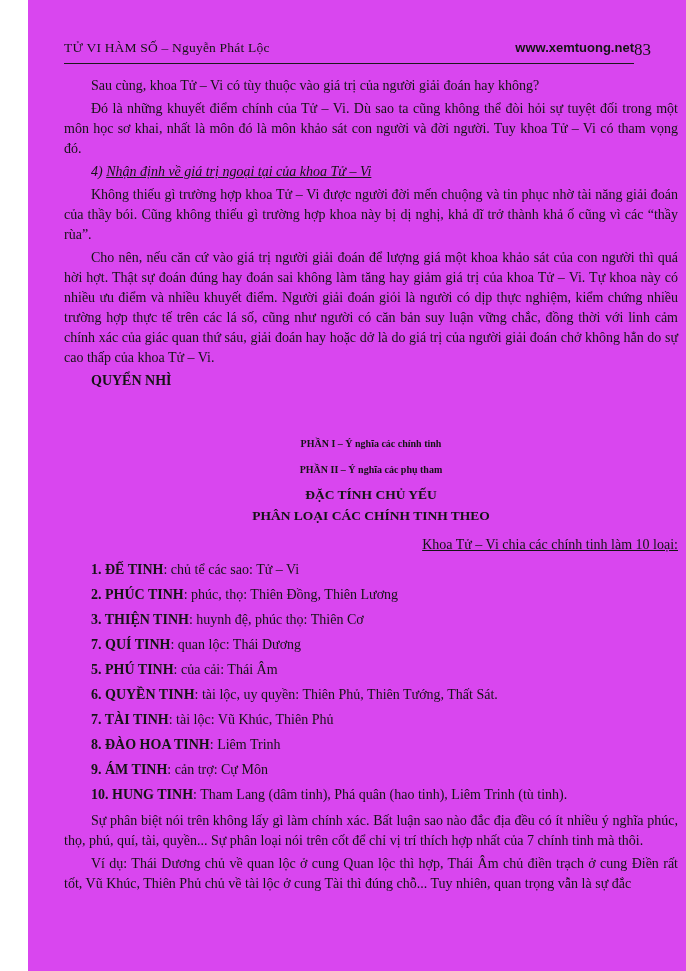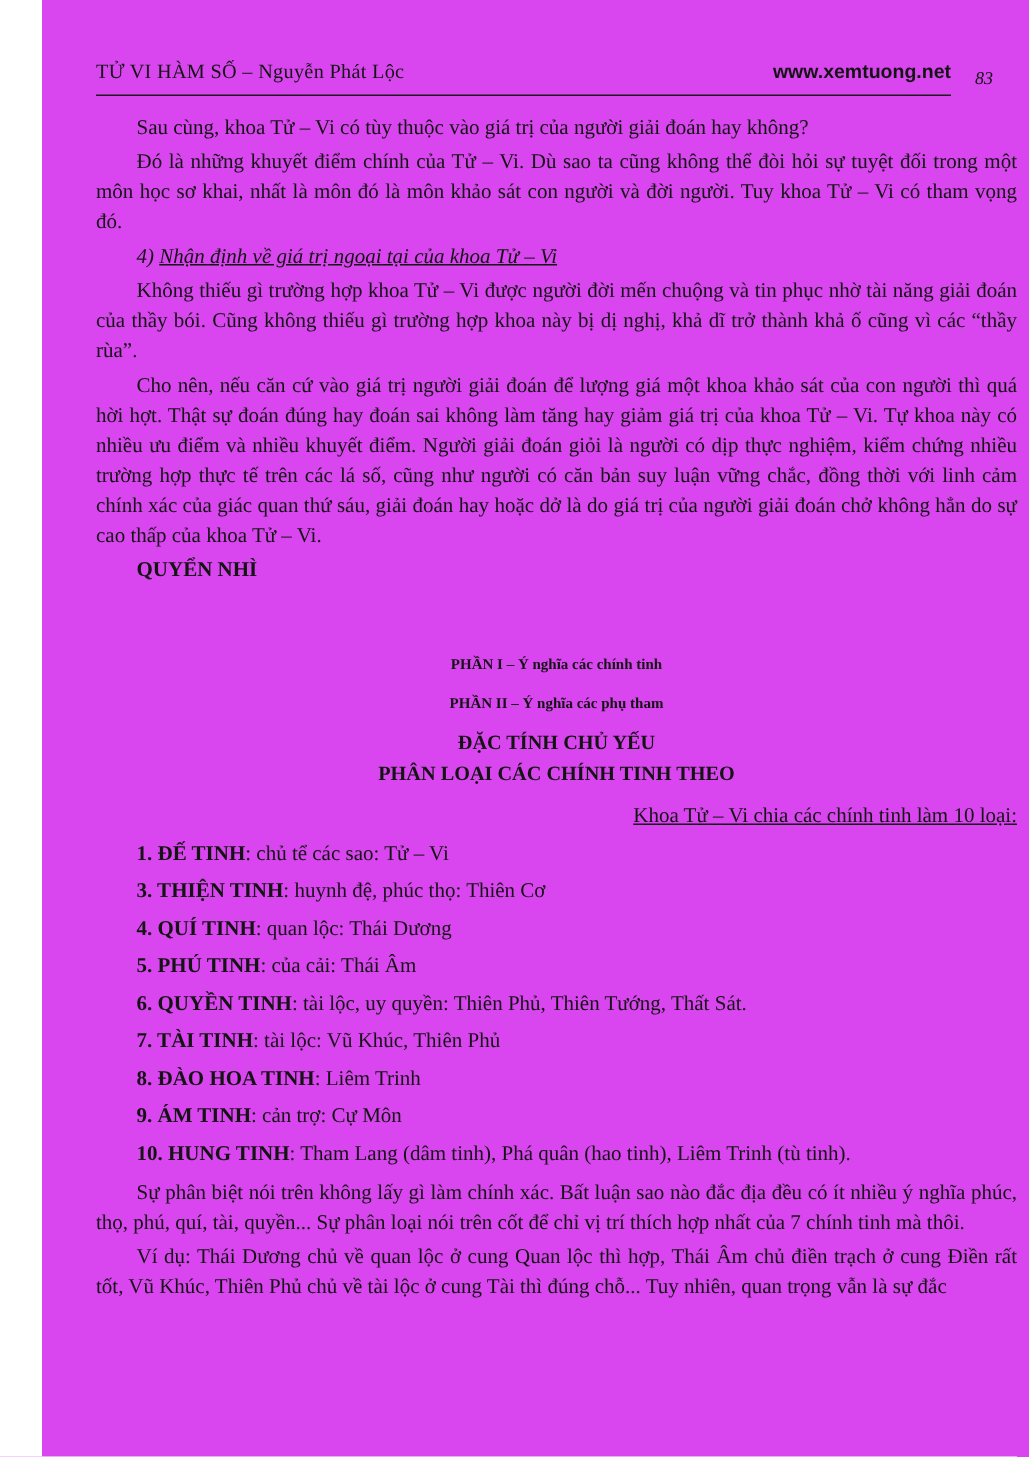--- a/index.html
+++ b/index.html
@@ -38,23 +38,22 @@
     white-space: nowrap;
   }
   .header-url {
     font-family: "Liberation Sans", "DejaVu Sans", sans-serif;
     font-weight: bold;
     font-size: 13px;
     white-space: nowrap;
   }
   .page-number {
     width: 44px;
-    text-align: center;
-    font-style: italic;
-    font-size: 12px;
+    text-align: left;
+    font-size: 17px;
     padding-bottom: 4px;
   }
   
   .content {
     margin-top: 12px;
   }
   p.para {
     margin: 3px 0 0 0;
     font-size: 14px;
     line-height: 20px;
@@ -146,22 +145,23 @@
 
     <p class="h-part h-part-first">PHẦN I – Ý nghĩa các chính tinh</p>
     <p class="h-part">PHẦN II – Ý nghĩa các phụ tham</p>
 
     <p class="h-sub">ĐẶC TÍNH CHỦ YẾU</p>
     <p class="h-sub">PHÂN LOẠI CÁC CHÍNH TINH THEO</p>
 
     <p class="intro-line">Khoa Tử – Vi chia các chính tinh làm 10 loại:</p>
 
     <p class="list-item"><span class="label">1. ĐẾ TINH</span><span>: chủ tể các sao: Tử – Vi</span></p>
+    <p class="list-item"><span class="label">2. PHÚC TINH</span><span>: phúc, thọ: Thiên Đồng, Thiên Lương</span></p>
     <p class="list-item"><span class="label">3. THIỆN TINH</span><span>: huynh đệ, phúc thọ: Thiên Cơ</span></p>
-    <p class="list-item"><span class="label">4. QUÍ TINH</span><span>: quan lộc: Thái Dương</span></p>
+    <p class="list-item"><span class="label">7. QUÍ TINH</span><span>: quan lộc: Thái Dương</span></p>
     <p class="list-item"><span class="label">5. PHÚ TINH</span><span>: của cải: Thái Âm</span></p>
     <p class="list-item"><span class="label">6. QUYỀN TINH</span><span>: tài lộc, uy quyền: Thiên Phủ, Thiên Tướng, Thất Sát.</span></p>
     <p class="list-item"><span class="label">7. TÀI TINH</span><span>: tài lộc: Vũ Khúc, Thiên Phủ</span></p>
     <p class="list-item"><span class="label">8. ĐÀO HOA TINH</span><span>: Liêm Trinh</span></p>
     <p class="list-item"><span class="label">9. ÁM TINH</span><span>: cản trợ: Cự Môn</span></p>
     <p class="list-item"><span class="label">10. HUNG TINH</span><span>: Tham Lang (dâm tinh), Phá quân (hao tinh), Liêm Trinh (tù tinh).</span></p>
 
     <p class="para para-after-list">Sự phân biệt nói trên không lấy gì làm chính xác. Bất luận sao nào đắc địa đều có ít nhiều ý nghĩa phúc, thọ, phú, quí, tài, quyền... Sự phân loại nói trên cốt để chỉ vị trí thích hợp nhất của 7 chính tinh mà thôi.</p>
     <p class="para">Ví dụ: Thái Dương chủ về quan lộc ở cung Quan lộc thì hợp, Thái Âm chủ điền trạch ở cung Điền rất tốt, Vũ Khúc, Thiên Phủ chủ về tài lộc ở cung Tài thì đúng chỗ... Tuy nhiên, quan trọng vẫn là sự đắc</p>
 

